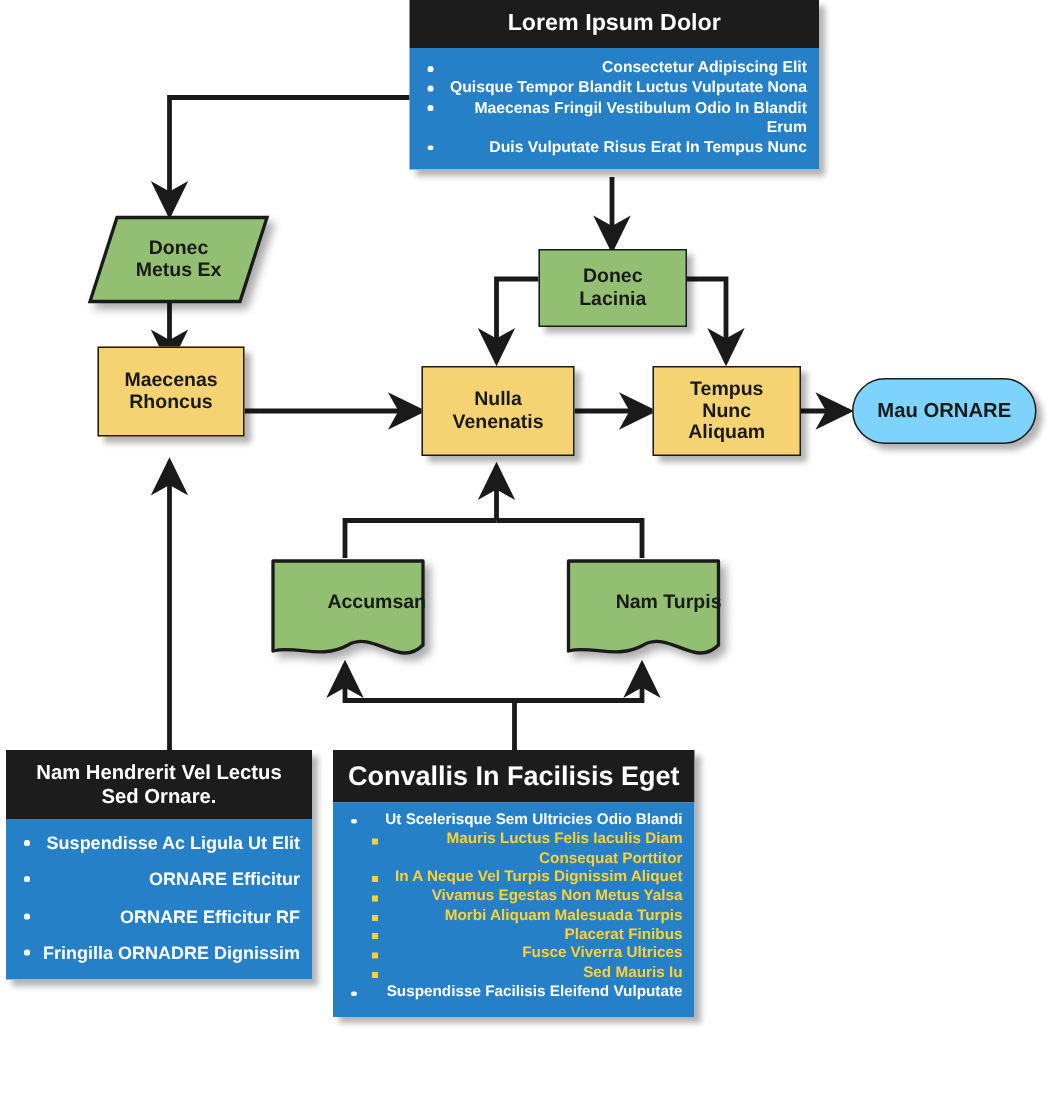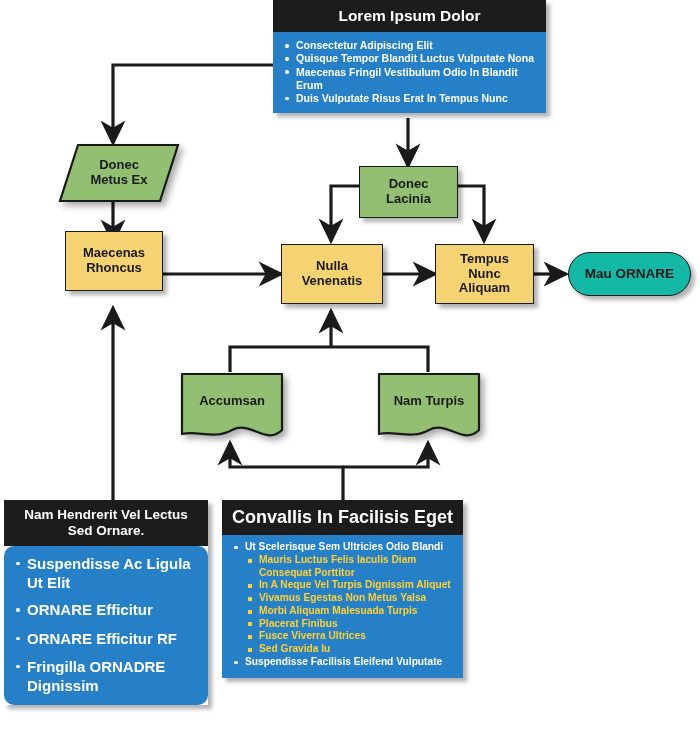--- a/index.html
+++ b/index.html
@@ -17,21 +17,21 @@
     padding:7px 6px 7px 6px;
     box-sizing:border-box;
   }
   .panel .body{
     background:#2580c8;box-sizing:border-box;
     padding:7px 8px 8px 8px;
   }
   .panel ul{list-style:none;margin:0;padding:0;}
   .panel li{
     color:#ffffff;font-weight:bold;position:relative;
-    padding-left:15px;line-height:1.25;
+    padding-left:15px;line-height:1.25;text-align:right;
   }
   .panel li.lvl1::before{
     content:"";position:absolute;left:4px;top:0.46em;
     width:3.5px;height:3.5px;border-radius:50%;background:#ffffff;
   }
   .panel li.lvl2{
     color:#ffd133;padding-left:29px;
   }
   .panel li.lvl2::before{
     content:"";position:absolute;left:18px;top:0.45em;
@@ -41,29 +41,29 @@
   
   .shape{
     position:absolute;box-sizing:border-box;
     display:flex;align-items:center;justify-content:center;
     text-align:center;font-weight:bold;color:#1a1a1a;
     line-height:1.14;
   }
   .rect{border:1.6px solid #1a1a1a;}
   .yellow{background:#f5d372;}
   .green{background:#92bf71;}
-  .pill{background:#14b8a6;border:1.8px solid #1a1a1a;border-radius:999px;}
+  .pill{background:#7dd3fc;border:1.8px solid #1a1a1a;border-radius:999px;}
 
   .para{background:transparent;border:none;}
   .para .pg{position:absolute;inset:0;}
   .para .txt{position:relative;z-index:2;width:100%;}
 
   .doc{background:transparent;border:none;}
   .doc .dg{position:absolute;inset:0;}
-  .doc .txt{position:relative;z-index:2;width:100%;padding-bottom:13px;}
+  .doc .txt{position:relative;z-index:2;width:100%;padding-bottom:13px;text-align:right;}
 
   svg.lines{position:absolute;left:0;top:0;width:700px;height:729px;pointer-events:none;}
   .shadow{filter:drop-shadow(4px 4px 3px rgba(0,0,0,0.33));}
   .boxshadow{box-shadow:4px 4px 4px rgba(0,0,0,0.30);}
 </style>
 </head>
 <body>
 
 <div id="stage">
 
@@ -173,40 +173,40 @@
     <div class="txt">
       <div>Nam Turpis</div>
     </div>
   </div>
 
   <div class="panel boxshadow" style="left:4px;top:500px;width:204px;">
     <div class="hdr" style="font-size:13.5px;">
       <div>Nam Hendrerit Vel Lectus</div>
       <div>Sed Ornare.</div>
     </div>
-    <div class="body" style="font-size:15px;padding-top:9px;padding-bottom:10px;border-radius:10px;">
+    <div class="body" style="font-size:12px;padding-top:9px;padding-bottom:10px;">
       <ul>
         <li class="lvl1" style="margin-bottom:9px;">Suspendisse Ac Ligula Ut Elit</li>
         <li class="lvl1" style="margin-bottom:9px;">ORNARE Efficitur</li>
         <li class="lvl1" style="margin-bottom:9px;margin-top:10px;">ORNARE Efficitur RF</li>
         <li class="lvl1">Fringilla ORNADRE Dignissim</li>
       </ul>
     </div>
   </div>
 
   <div class="panel boxshadow" style="left:222px;top:500px;width:241px;">
     <div class="hdr" style="font-size:18px;">Convallis In Facilisis Eget</div>
     <div class="body" style="font-size:10.2px;padding:6px 8px 9px 8px;">
       <ul>
         <li class="lvl1">Ut Scelerisque Sem Ultricies Odio Blandi</li>
         <li class="lvl2">Mauris Luctus Felis Iaculis Diam Consequat Porttitor</li>
         <li class="lvl2">In A Neque Vel Turpis Dignissim Aliquet</li>
         <li class="lvl2">Vivamus Egestas Non Metus Yalsa</li>
         <li class="lvl2">Morbi Aliquam Malesuada Turpis</li>
         <li class="lvl2">Placerat Finibus</li>
         <li class="lvl2">Fusce Viverra Ultrices</li>
-        <li class="lvl2">Sed Gravida Iu</li>
+        <li class="lvl2">Sed Mauris Iu</li>
         <li class="lvl1">Suspendisse Facilisis Eleifend Vulputate</li>
       </ul>
     </div>
   </div>
 
 </div>
 
 </body></html>

